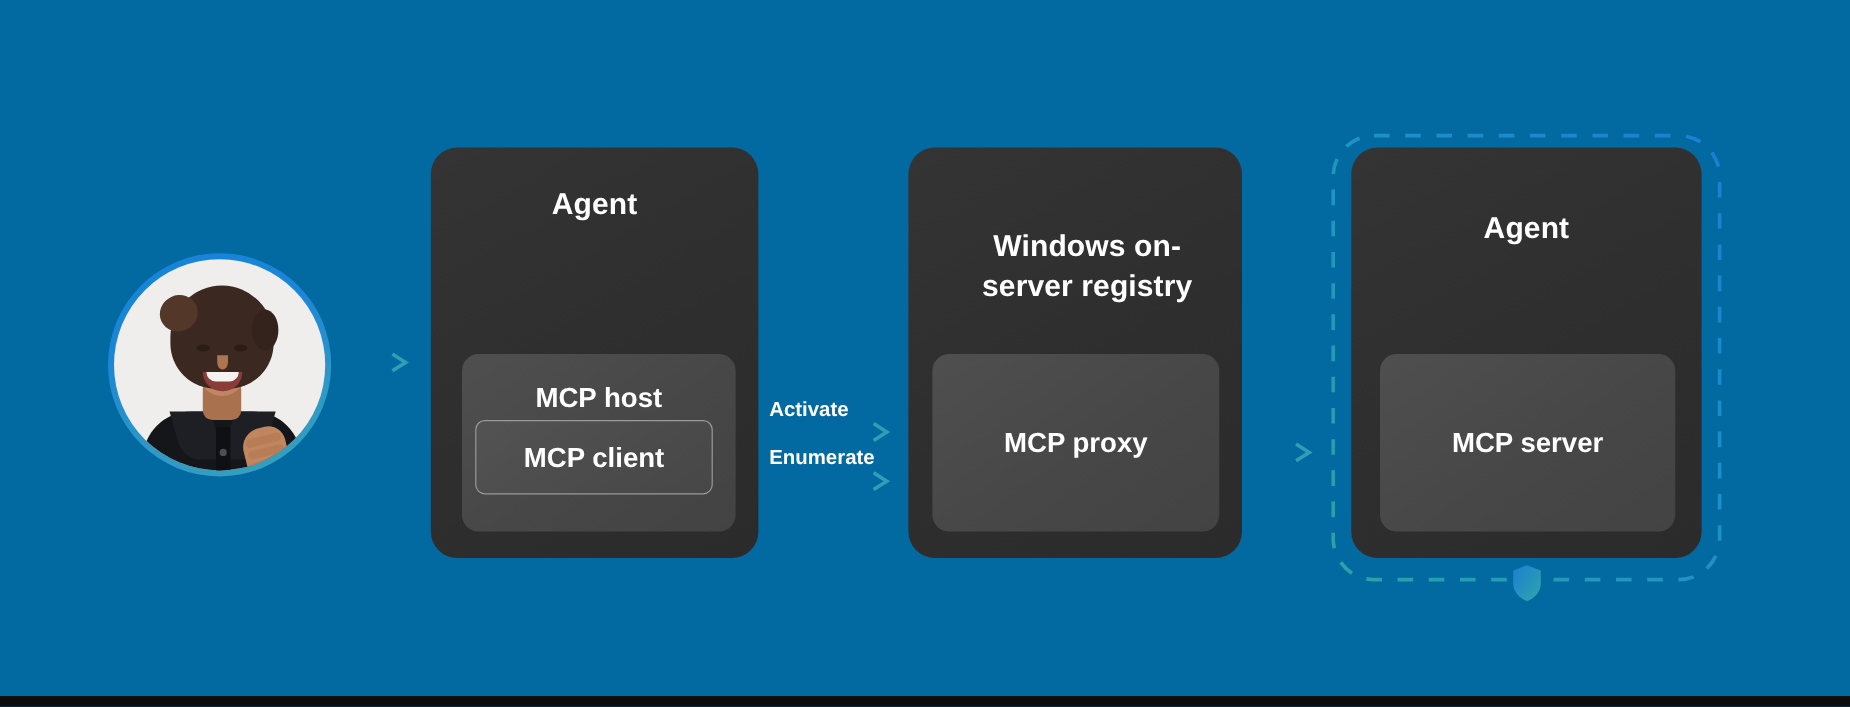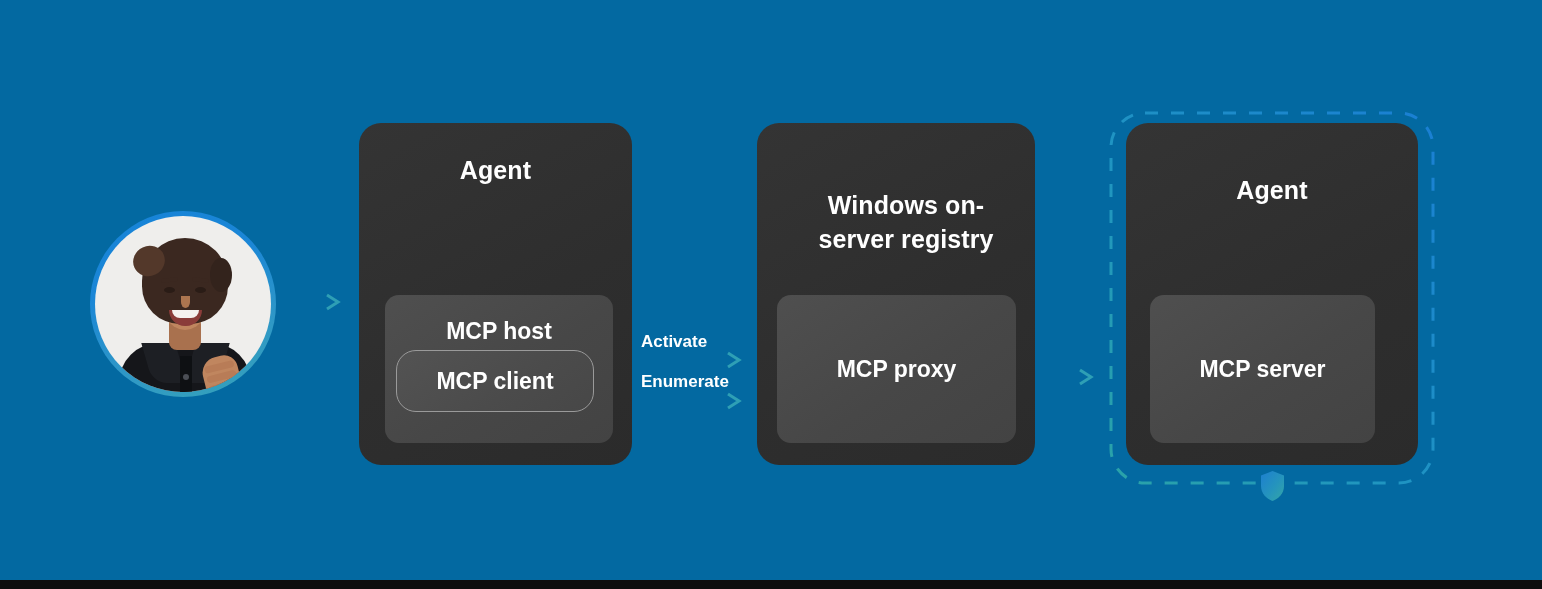--- a/index.html
+++ b/index.html
@@ -217,21 +217,21 @@
     left: 0; right: 0;
     text-align: center;
     color: #ffffff;
     font-size: 23px;
     font-weight: bold;
   }
   .subpanel {
     position: absolute;
     background: linear-gradient(145deg, #535353 0%, #4b4b4b 60%, #474747 100%);
     border: 1px solid #9a9a9a;
-    border-radius: 20px;
+    border-radius: 8px;
     box-sizing: border-box;
     display: flex;
     align-items: center;
     justify-content: center;
   }
   .subpanel-label {
     color: #ffffff;
     font-size: 23px;
     font-weight: bold;
   }
@@ -255,21 +255,21 @@
     position: absolute;
     left: 1108px;
     top: 110px;
     width: 328px;
     height: 376px;
   }
   #dashed-wrap svg { display: block; }
 
   #connectors-card  { left: 1126px; top: 123px; width: 292px; height: 342px; }
   #connectors-title { top: 50px; }
-  #mcp-server       { left: 24px; top: 172px; width: 225px; height: 148px;
+  #mcp-server       { left: 24px; top: 172px; width: 246px; height: 148px;
                       display: flex; align-items: center; justify-content: center; }
   #mcp-server-lbl   { position: static; }
 
   #shield-icon {
     position: absolute;
     left: 1259px;
     top: 470px;
     width: 27px;
     height: 32px;
   }

